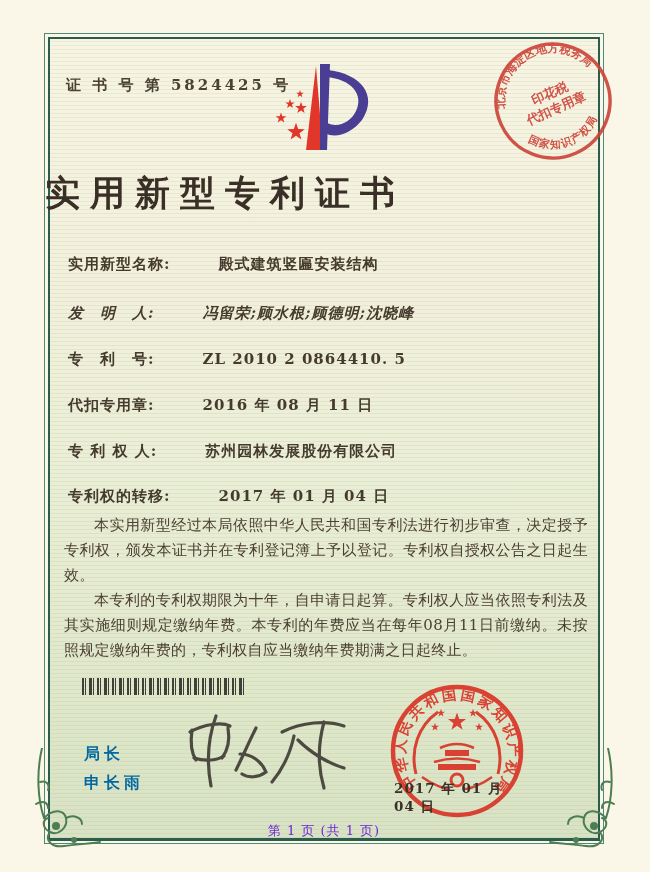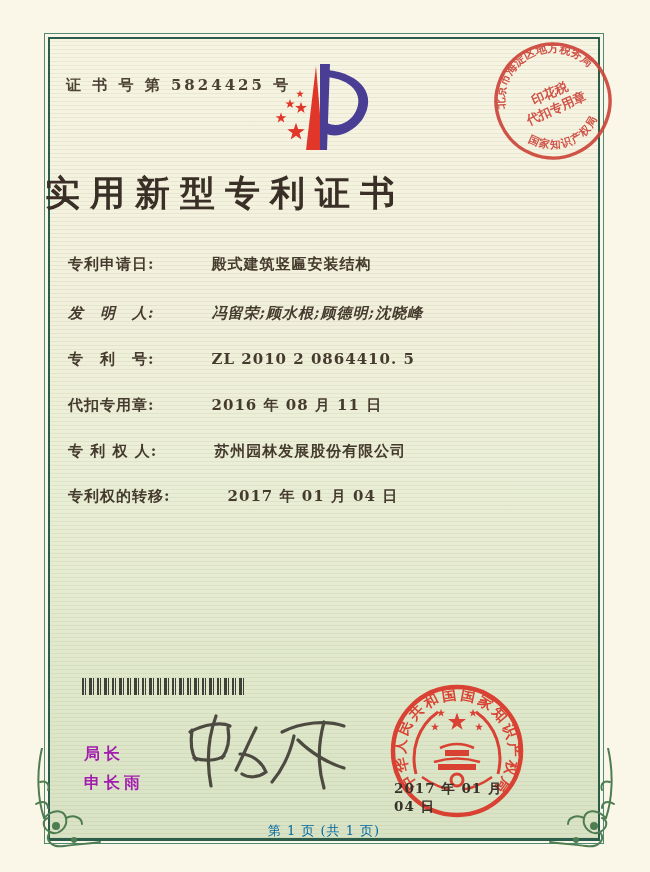--- a/index.html
+++ b/index.html
@@ -31,37 +31,37 @@
   
   .cert-number{
     left:66px;top:76px;font-size:15px;letter-spacing:3px;color:#4a4034;font-weight:bold;
   }
   .title{
     left:45px;top:170px;width:558px;text-align:left;
     font-size:35px;font-weight:bold;letter-spacing:10px;color:#392f26;
   }
   .field-row{left:68px;height:22px;font-size:15px;font-weight:bold;color:#453a2e;white-space:nowrap;}
   .field-row .label{letter-spacing:1px;}
-  .field-row .value{margin-left:21px;letter-spacing:1px;padding-left:36px;}
+  .field-row .value{margin-left:12px;letter-spacing:1px;padding-left:36px;}
   .row-0{top:255px;} .row-1{top:304px;font-style:italic;} .row-2{top:350px;}
   .row-3{top:396px;} .row-4{top:442px;text-align:right;} .row-5{top:487px;}
   .paragraphs{
     left:64px;top:513px;width:524px;
     font-size:15px;line-height:25px;color:#4b3f31;
     text-align:justify;letter-spacing:0.3px;
   }
   .paragraphs p{margin:0;text-indent:2em;}
-  .signer{left:84px;top:739px;font-size:16px;letter-spacing:4px;line-height:29px;color:#a21caf;font-weight:bold;}
+  .signer{left:84px;top:739px;font-size:16px;letter-spacing:4px;line-height:29px;color:#0369a1;font-weight:bold;}
   .seal-date{
     left:394px;top:780px;width:130px;text-align:left;
     font-size:13.5px;font-weight:bold;letter-spacing:1px;color:#38312a;z-index:6;
   }
   .footer-page{
     left:45px;top:822px;width:558px;text-align:center;
-    font-size:13px;letter-spacing:1px;color:#0369a1;
+    font-size:13px;letter-spacing:1px;color:#6d28d9;
   }
   
   .barcode{
     left:82px;top:678px;width:163px;height:17px;
     background:repeating-linear-gradient(90deg,
       #23231f 0 2px,  rgba(0,0,0,0) 2px 3px,
       #23231f 3px 4px, rgba(0,0,0,0) 4px 7px,
       #23231f 7px 10px, rgba(0,0,0,0) 10px 11px,
       #23231f 11px 12px, rgba(0,0,0,0) 12px 15px);
     opacity:.85;
@@ -111,39 +111,41 @@
   <text font-size="10.5" fill="#cc4237" font-weight="bold">
     <textPath href="#taxBottomArc" startOffset="4" textLength="80">国家知识产权局</textPath>
   </text>
   <text x="60" y="56" font-size="12.5" fill="#cc4237" font-weight="bold" text-anchor="middle">印花税</text>
   <text x="60" y="72" font-size="12.5" fill="#cc4237" font-weight="bold" text-anchor="middle">代扣专用章</text>
 </svg>
 
 <div class="abs title">实用新型专利证书</div>
 
 <div class="abs field-row row-0">
-  <span class="label">专利申请日:</span><span class="value">殿式建筑竖匾安装结构</span>
+  <span class="label">实用新型名称:</span><span class="value">殿式建筑竖匾安装结构</span>
 </div>
 <div class="abs field-row row-1">
   <span class="label">发　明　人:</span><span class="value">冯留荣;顾水根;顾德明;沈晓峰</span>
 </div>
 <div class="abs field-row row-2">
   <span class="label">专　利　号:</span><span class="value">ZL 2010 2 0864410. 5</span>
 </div>
 <div class="abs field-row row-3">
   <span class="label">代扣专用章:</span><span class="value">2016 年 08 月 11 日</span>
 </div>
 <div class="abs field-row row-4">
   <span class="label">专 利 权 人:</span><span class="value">苏州园林发展股份有限公司</span>
 </div>
 <div class="abs field-row row-5">
   <span class="label">专利权的转移:</span><span class="value">2017 年 01 月 04 日</span>
 </div>
 
 <div class="abs paragraphs">
+  <p>本实用新型经过本局依照中华人民共和国专利法进行初步审查，决定授予专利权，颁发本证书并在专利登记簿上予以登记。专利权自授权公告之日起生效。</p>
+  <p>本专利的专利权期限为十年，自申请日起算。专利权人应当依照专利法及其实施细则规定缴纳年费。本专利的年费应当在每年08月11日前缴纳。未按照规定缴纳年费的，专利权自应当缴纳年费期满之日起终止。</p>
 </div>
 
 <div class="abs barcode"></div>
 
 <div class="abs signer">
   <div>局长</div>
   <div>申长雨</div>
 </div>
 
 <svg class="abs sig-svg" width="170" height="88" viewBox="0 0 170 88">

